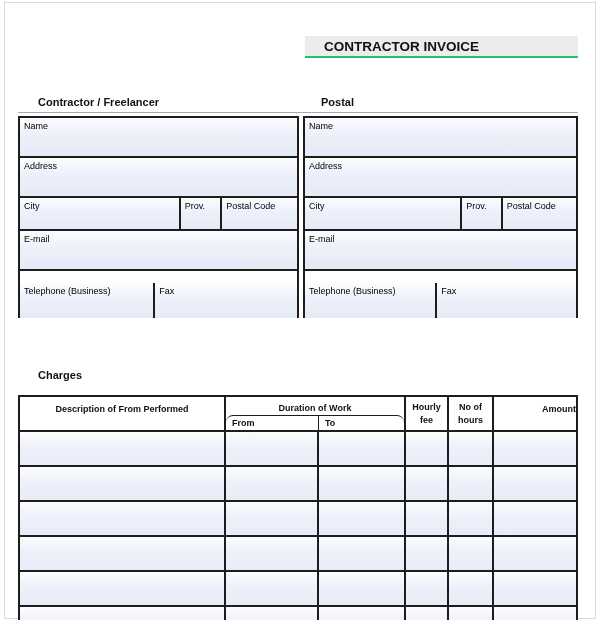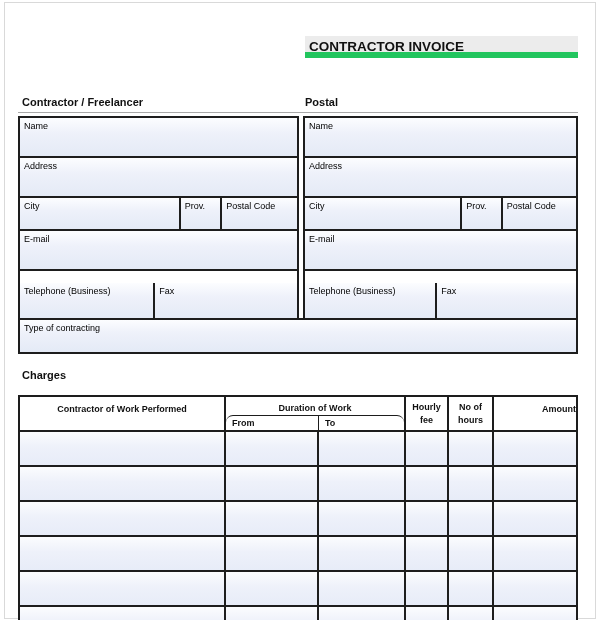--- a/index.html
+++ b/index.html
@@ -7,27 +7,27 @@
     position:relative;width:600px;height:620px;background:#ffffff;overflow:hidden;
     font-family:"Liberation Sans", sans-serif;color:#000;
   }
   .page-frame{
     position:absolute;left:4px;top:2px;width:590px;height:615px;
     border:1px solid #d9d9d9;pointer-events:none;
   }
   
   .title-band{
     position:absolute;left:305px;top:36px;width:273px;height:22px;
-    background:#ececec;border-bottom:6px solid #22c55e;
-    font-size:13.5px;font-weight:bold;line-height:22px;padding-left:4px;
+    background:#ececec;border-bottom:2px solid #22c55e;
+    font-size:13.5px;font-weight:bold;line-height:22px;padding-left:19px;
     box-sizing:border-box;letter-spacing:0px;color:#111;
   }
   
   .sec-heading{
-    position:absolute;font-size:11px;font-weight:bold;color:#111;
+    position:absolute;font-size:11px;font-weight:bold;color:#111;margin-left:16px;
   }
   .contractor-heading{left:22px;top:96px;}
   .client-heading{left:305px;top:96px;}
   .charges-heading{left:22px;top:369px;}
   .heading-rule{
     position:absolute;left:18px;top:112px;width:560px;height:1px;background:#a8a8a8;
   }
   
   .contact-col{
     position:absolute;top:116px;height:202px;box-sizing:border-box;
@@ -179,29 +179,26 @@
     <div class="frow h-tel">
       <div class="fcell bR w-tel">
         <span class="flabel">Telephone (Business)</span>
       </div>
       <div class="fcell w-fax">
         <span class="flabel">Fax</span>
       </div>
     </div>
   </div>
 
-  <div class="type-row">
-    <span class="flabel">Type of contracting</span>
-  </div>
 
   <div class="sec-heading charges-heading">Charges</div>
 
   <div class="charges-table">
     <div class="thead">
-      <div class="hcell hc-desc">Contractor of Work Performed</div>
+      <div class="hcell hc-desc">Description of From Performed</div>
       <div class="hcell hc-duration">
         <div class="dur-top">Duration of Work</div>
         <div class="dur-sub">
           <div class="sub sub-from">From</div>
           <div class="sub sub-to">To</div>
         </div>
       </div>
       <div class="hcell hc-fee">Hourly fee</div>
       <div class="hcell hc-hours">No of hours</div>
       <div class="hcell hc-amount">Amount</div>

